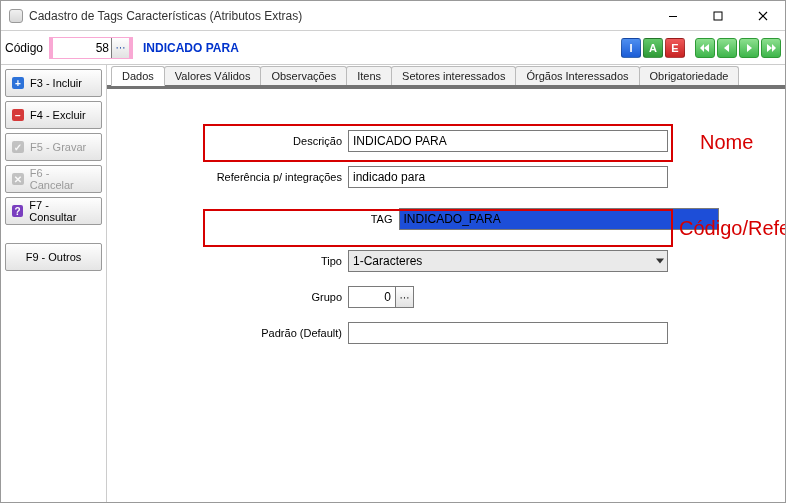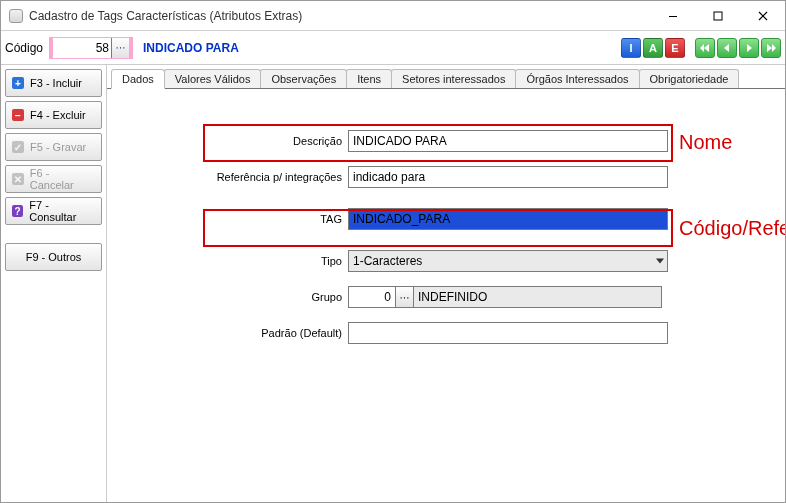--- a/index.html
+++ b/index.html
@@ -39,21 +39,21 @@
   .side-btn .icon { width:12px; height:12px; border-radius:2px; display:inline-flex; align-items:center; justify-content:center; color:#fff; font-size:10px; font-weight:bold; }
   .icon.plus  { background:#2d72d9; }
   .icon.minus { background:#d63a3a; }
   .icon.check { background:#9a9a9a; }
   .icon.x     { background:#9a9a9a; }
   .icon.q     { background:#7a3fbf; }
   .side-btn.noicon { justify-content:center; }
 
   
   .content { flex:1; position:relative; }
-  .tabs { display:flex; align-items:flex-end; height:24px; padding-left:4px; font-size:11px; border-bottom:1px solid #737373; }
+  .tabs { display:flex; align-items:flex-end; height:24px; padding-left:4px; font-size:11px; border-bottom:4px solid #737373; }
   .tab { padding:3px 10px 3px 10px; border:1px solid #bbb; border-bottom:none; margin-right:-1px; background:#f2f2f2; color:#222; cursor:pointer; border-radius:3px 3px 0 0; }
   .tab.active { background:#fff; position:relative; z-index:2; border-bottom:1px solid #fff; top:1px; }
 
   .form-area { padding:20px 16px 0 16px; position:relative; }
   .form-row { display:flex; align-items:center; margin-bottom:14px; font-size:11px; }
   .form-row label { width:225px; text-align:right; padding-right:6px; color:#000; }
   .form-row .field { height:22px; border:1px solid #7a7a7a; padding:0 4px; font-size:12px; background:#fff; }
   .form-row .field[readonly] { background:#eaeaea; }
   .form-row .select { appearance:none; background:#fff; }
   .select-wrap { position:relative; display:inline-block; }
@@ -173,46 +173,45 @@
       <div class="form-row" style="margin-top:21px;">
         <label>Descrição</label>
         <input class="field" style="width: 320px;" value="INDICADO PARA">
       </div>
 
       <div class="form-row">
         <label>Referência p/ integrações</label>
         <input class="field" style="width: 320px;" value="indicado para">
       </div>
 
-      <div class="form-row" style="margin-top:20px;">
+      <div class="form-row" style="margin-top:20px;justify-content:center;">
         <label>TAG</label>
         <input class="field" style="width: 320px; background: #1d4ed8;" readonly="" value="INDICADO_PARA">
       </div>
 
       <div class="form-row" style="margin-top:20px;">
         <label>Tipo</label>
         <span class="select-wrap">
           <input class="field select" style="width: 320px;" readonly="" value="1-Caracteres">
         </span>
       </div>
 
 
       <div class="form-row">
         <label>Grupo</label>
         <input class="field grupo-code" value="0" style="">
         <span class="grupo-ell">⋯</span>
-        <span class="grupo-disp">INDEFINIDO</span>
       </div>
 
       <div class="form-row">
         <label>Padrão (Default)</label>
         <input class="field" style="width: 320px;" value="">
       </div>
 
       <div class="redbox" style="left:96px; top:35px; width:470px; height:38px;"></div>
-      <span class="redtext" style="left:572px; top:42px;">Nome</span>
+      <span class="redtext" style="left:593px; top:42px;">Nome</span>
 
       <div class="redbox" style="left:96px; top:120px; width:470px; height:38px;"></div>
       <span class="redtext" style="left:572px; top:128px;">Código/Referência</span>
 
     </div>
   </div>
 </div>
 
 </body></html>

